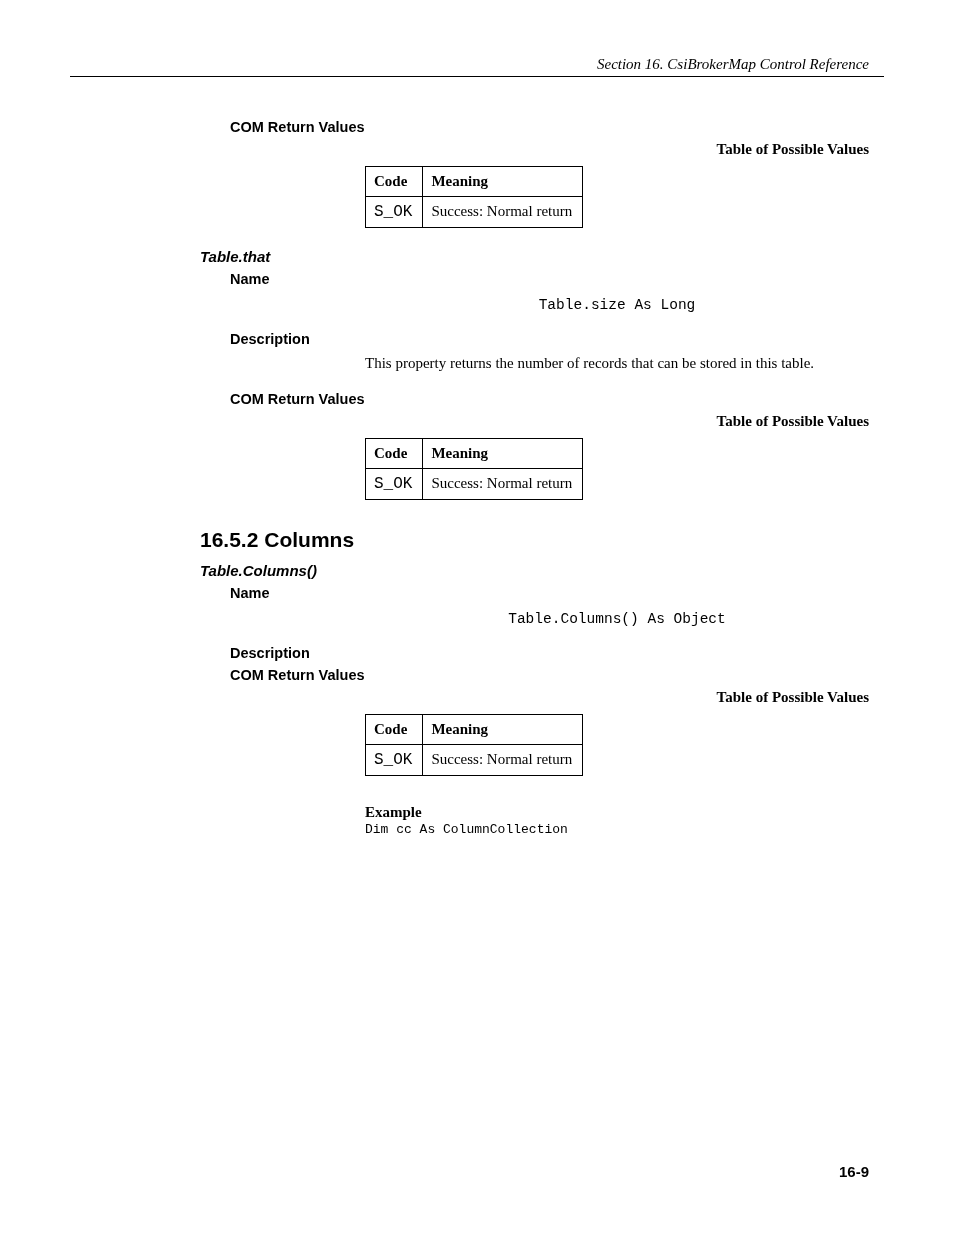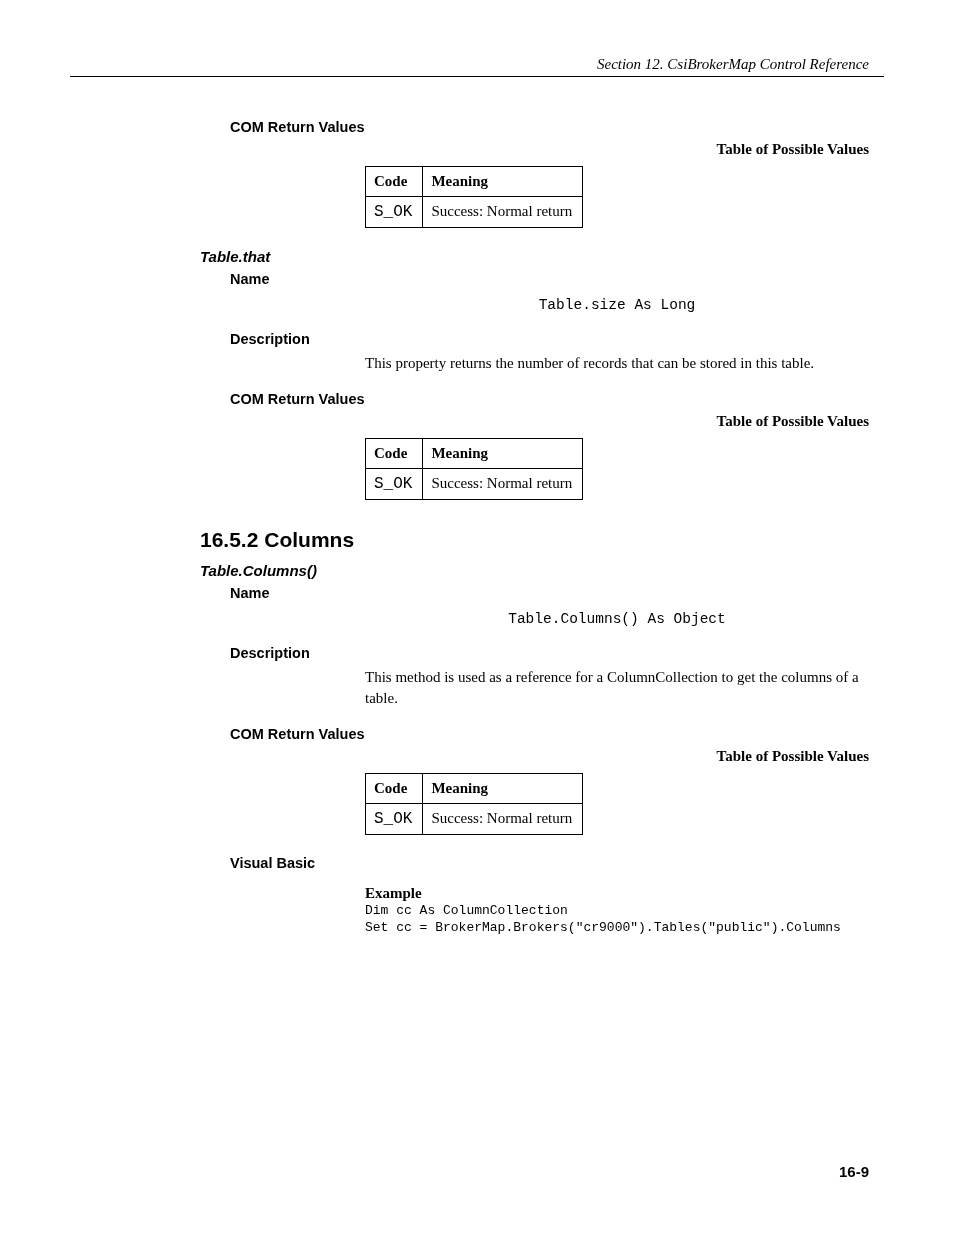--- a/index.html
+++ b/index.html
@@ -110,21 +110,21 @@
     font-family: Arial, Helvetica, sans-serif;
     font-weight: bold;
     font-size: 15px;
   }
   .gap { height: 8px; }
 </style>
 </head>
 <body>
 
 <div class="page">
-  <div class="running-head">Section 12.  CsiBrokerMap Control Reference</div>
+  <div class="running-head">Section 16.  CsiBrokerMap Control Reference</div>
 
   <div class="content">
 
     <div class="h-label h-sub1 tight-top">COM Return Values</div>
     <div class="caption">Table of Possible Values</div>
     <table class="vals">
       <tbody>
           <tr>
         <th>Code</th>
         <th>Meaning</th>
@@ -154,38 +154,35 @@
         <td>Success: Normal return</td>
       </tr>
     </tbody>
       </table>
 
     <div class="sect-num">16.5.2  Columns</div>
     <div class="italic-head">Table.Columns()</div>
     <div class="h-label h-sub1">Name</div>
     <div class="mono-block">Table.Columns() As Object</div>
     <div class="h-label h-sub1">Description</div>
-    <div class="body-text">This method is used as a reference for a ColumnCollection to get the columns of a table.</div>
     <div class="h-label h-sub1">COM Return Values</div>
     <div class="caption">Table of Possible Values</div>
     <table class="vals">
       <tbody>
           <tr>
         <th>Code</th>
         <th>Meaning</th>
       </tr>
       <tr>
         <td class="code">S_OK</td>
         <td>Success: Normal return</td>
       </tr>
     </tbody>
       </table>
 
-    <div class="h-label h-sub1">Visual Basic</div>
     <div class="gap"></div>
     <div class="example-label">Example</div>
     <div class="mono-small">Dim cc As ColumnCollection</div>
-    <div class="mono-small">Set cc = BrokerMap.Brokers("cr9000").Tables("public").Columns</div>
 
   </div>
 </div>
 
 <div class="page-num">16-9</div>
 
 </body></html>

